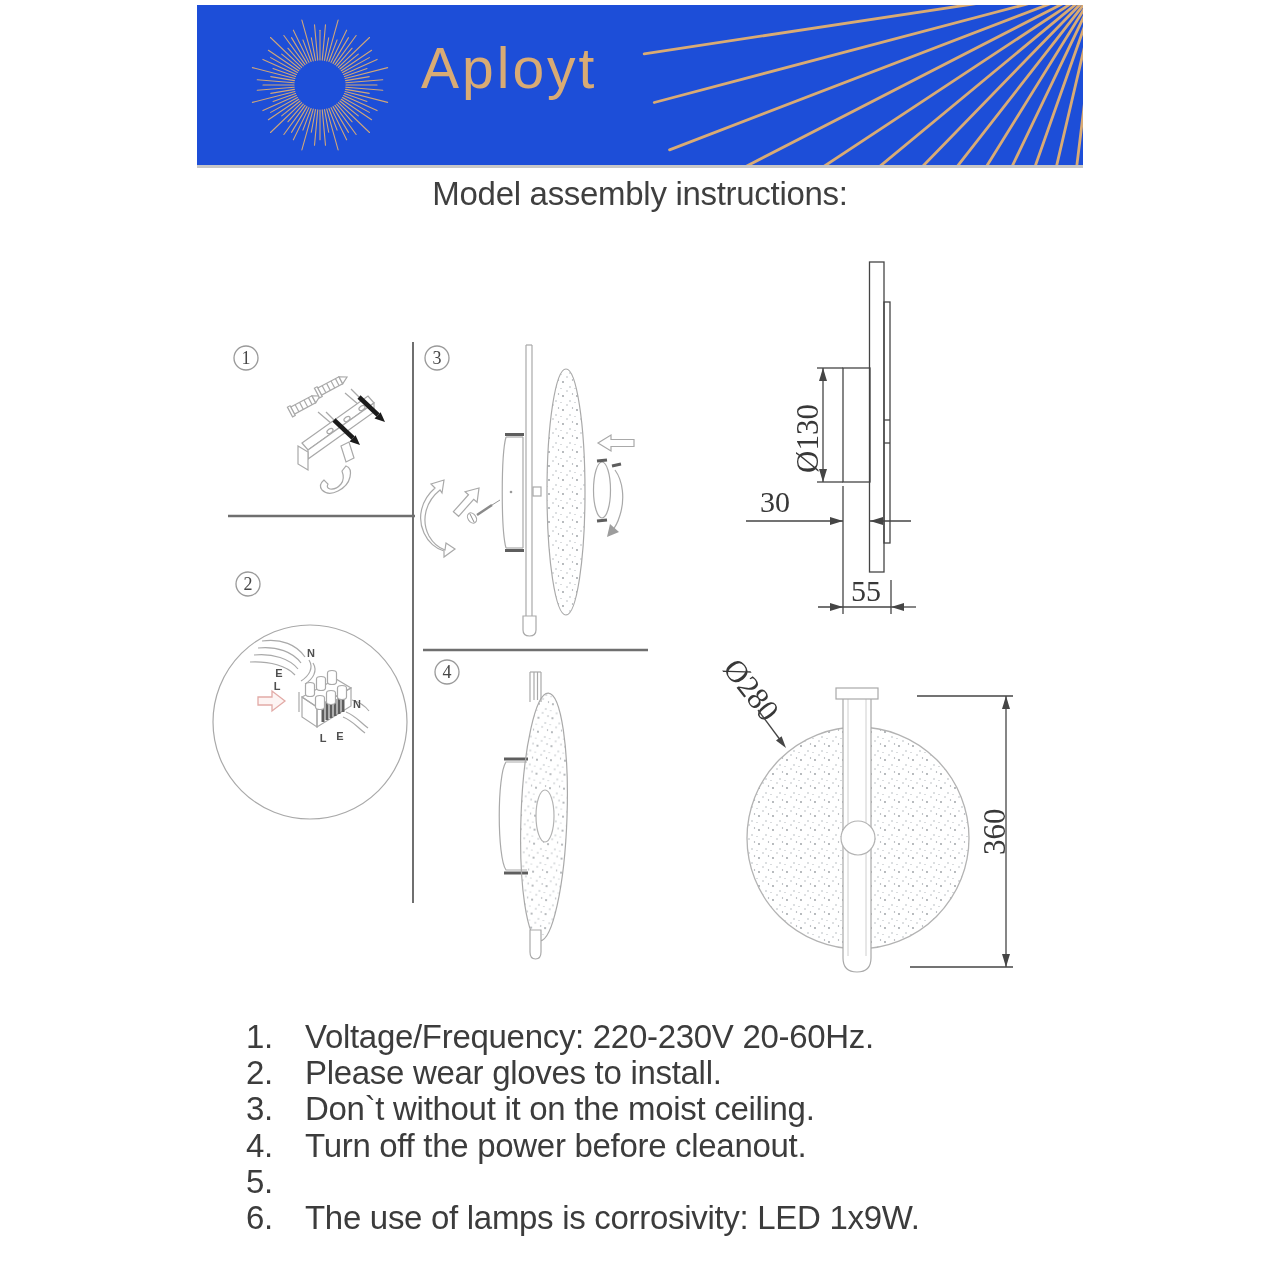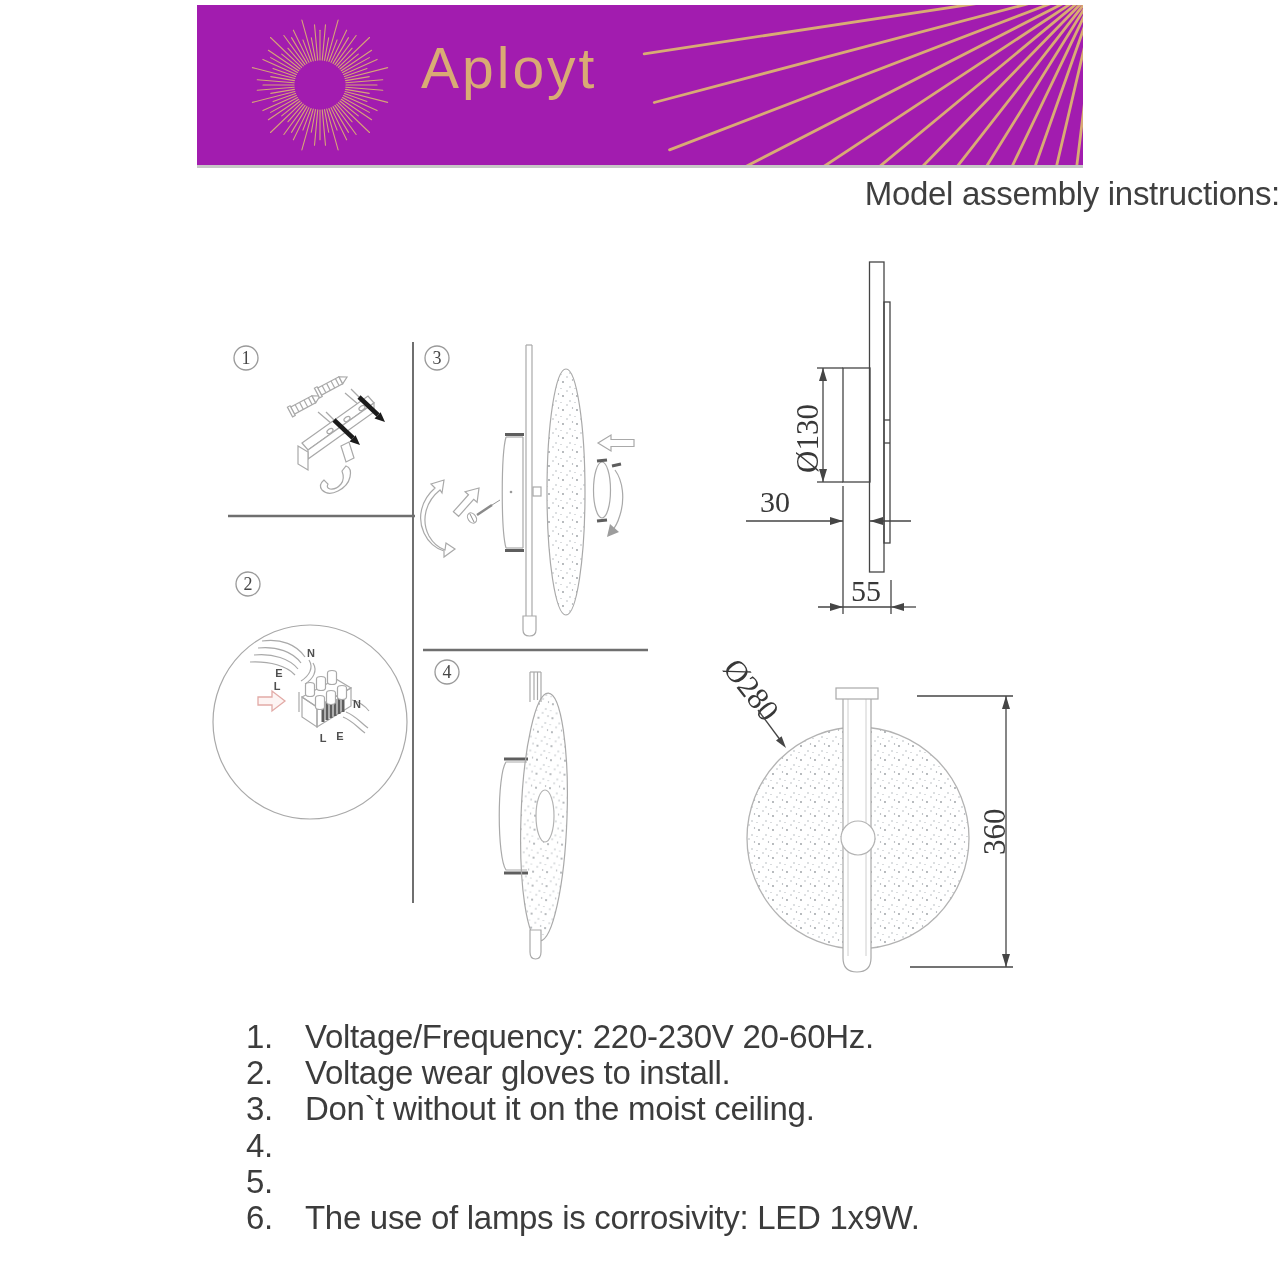--- a/index.html
+++ b/index.html
@@ -1,27 +1,27 @@
 <!DOCTYPE html>
 <html><head>
 <meta charset="utf-8">
 <style>
   html,body{margin:0;padding:0;background:#ffffff;}
   .page{position:relative;width:1280px;height:1280px;background:#fff;overflow:hidden;
         font-family:"Liberation Sans",sans-serif;}
 
   
-  .banner{position:absolute;left:197px;top:5px;width:886px;height:160px;background:#a21caf;
+  .banner{position:absolute;left:197px;top:5px;width:886px;height:160px;background:#1d4ed8;
           box-shadow:0 3px 0 #c7c7c7;overflow:hidden;}
   .banner svg{position:absolute;left:0;top:0;}
   .brand{position:absolute;left:224px;top:30px;font-size:57px;font-weight:400;
          color:#d9ab74;letter-spacing:3px;font-family:"Liberation Sans",sans-serif;}
 
   
-  .titleblock{position:absolute;left:0;top:174px;width:100%;text-align:right;color:#3f3f3f;}
+  .titleblock{position:absolute;left:0;top:174px;width:100%;text-align:center;color:#3f3f3f;}
   .title-line{font-size:33px;letter-spacing:-0.3px;line-height:39px;}
   .model-line{font-size:33px;letter-spacing:-0.3px;line-height:39px;}
 
   
   .artwork{position:absolute;left:0;top:0;width:1280px;height:1280px;}
 
   .ln   {stroke:#a9a9a9;fill:none;stroke-width:1.2;}
   .lnw  {stroke:#a9a9a9;fill:#ffffff;stroke-width:1.2;}
   .lnw2 {stroke:#b3b3b3;fill:#ffffff;stroke-width:1.2;}
   .dk   {stroke:#5e5e5e;stroke-width:3;fill:none;}
@@ -382,28 +382,29 @@
     </g>
   </svg>
 
   <div class="instructions">
     <div class="instr-row">
       <div class="instr-num">1.</div>
       <div>Voltage/Frequency: 220-230V 20-60Hz.</div>
     </div>
     <div class="instr-row">
       <div class="instr-num">2.</div>
-      <div>Voltage wear gloves to install.</div>
+      <div>Please wear gloves to install.</div>
     </div>
     <div class="instr-row">
       <div class="instr-num">3.</div>
       <div>Don`t without it on the moist ceiling.</div>
     </div>
     <div class="instr-row">
       <div class="instr-num">4.</div>
+      <div>Turn off the power before cleanout.</div>
     </div>
     <div class="instr-row">
       <div class="instr-num">5.</div>
     </div>
     <div class="instr-row">
       <div class="instr-num">6.</div>
       <div>The use of lamps is corrosivity: LED 1x9W.</div>
     </div>
   </div>
 

